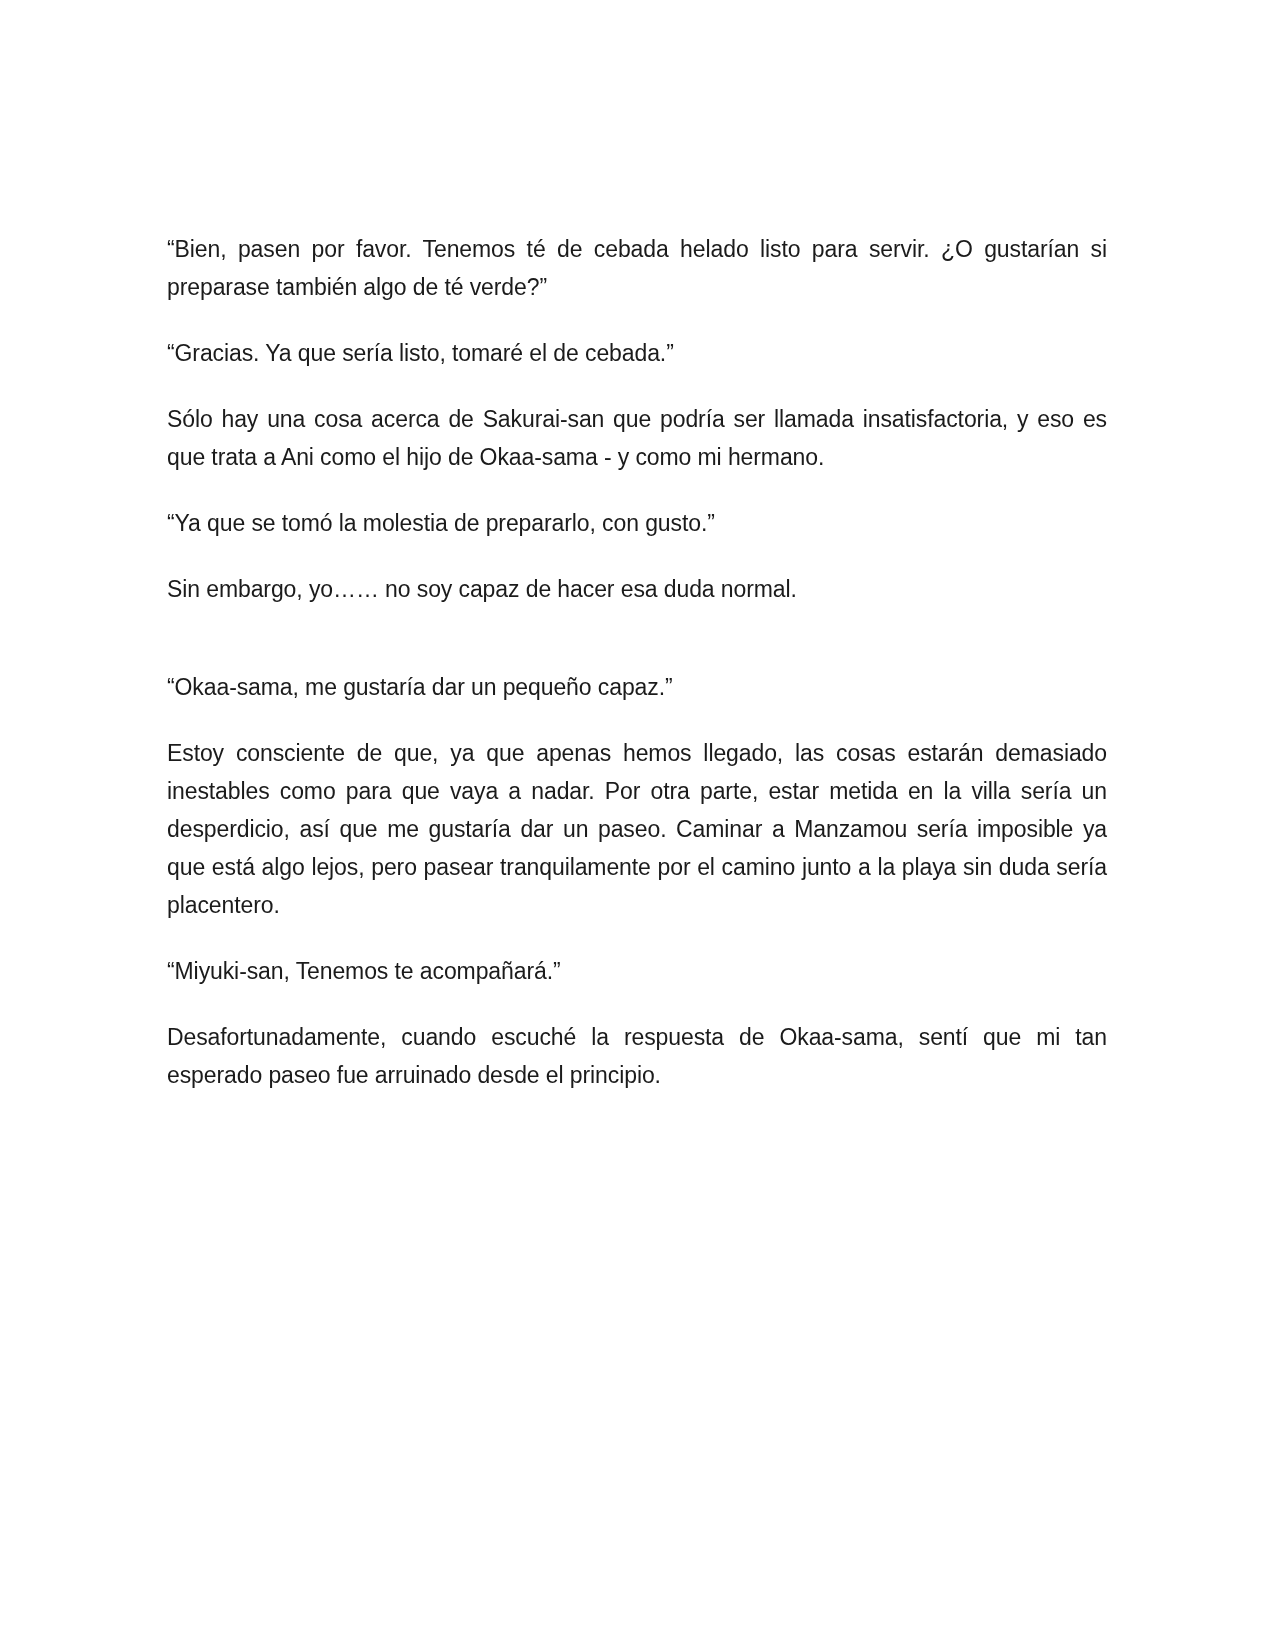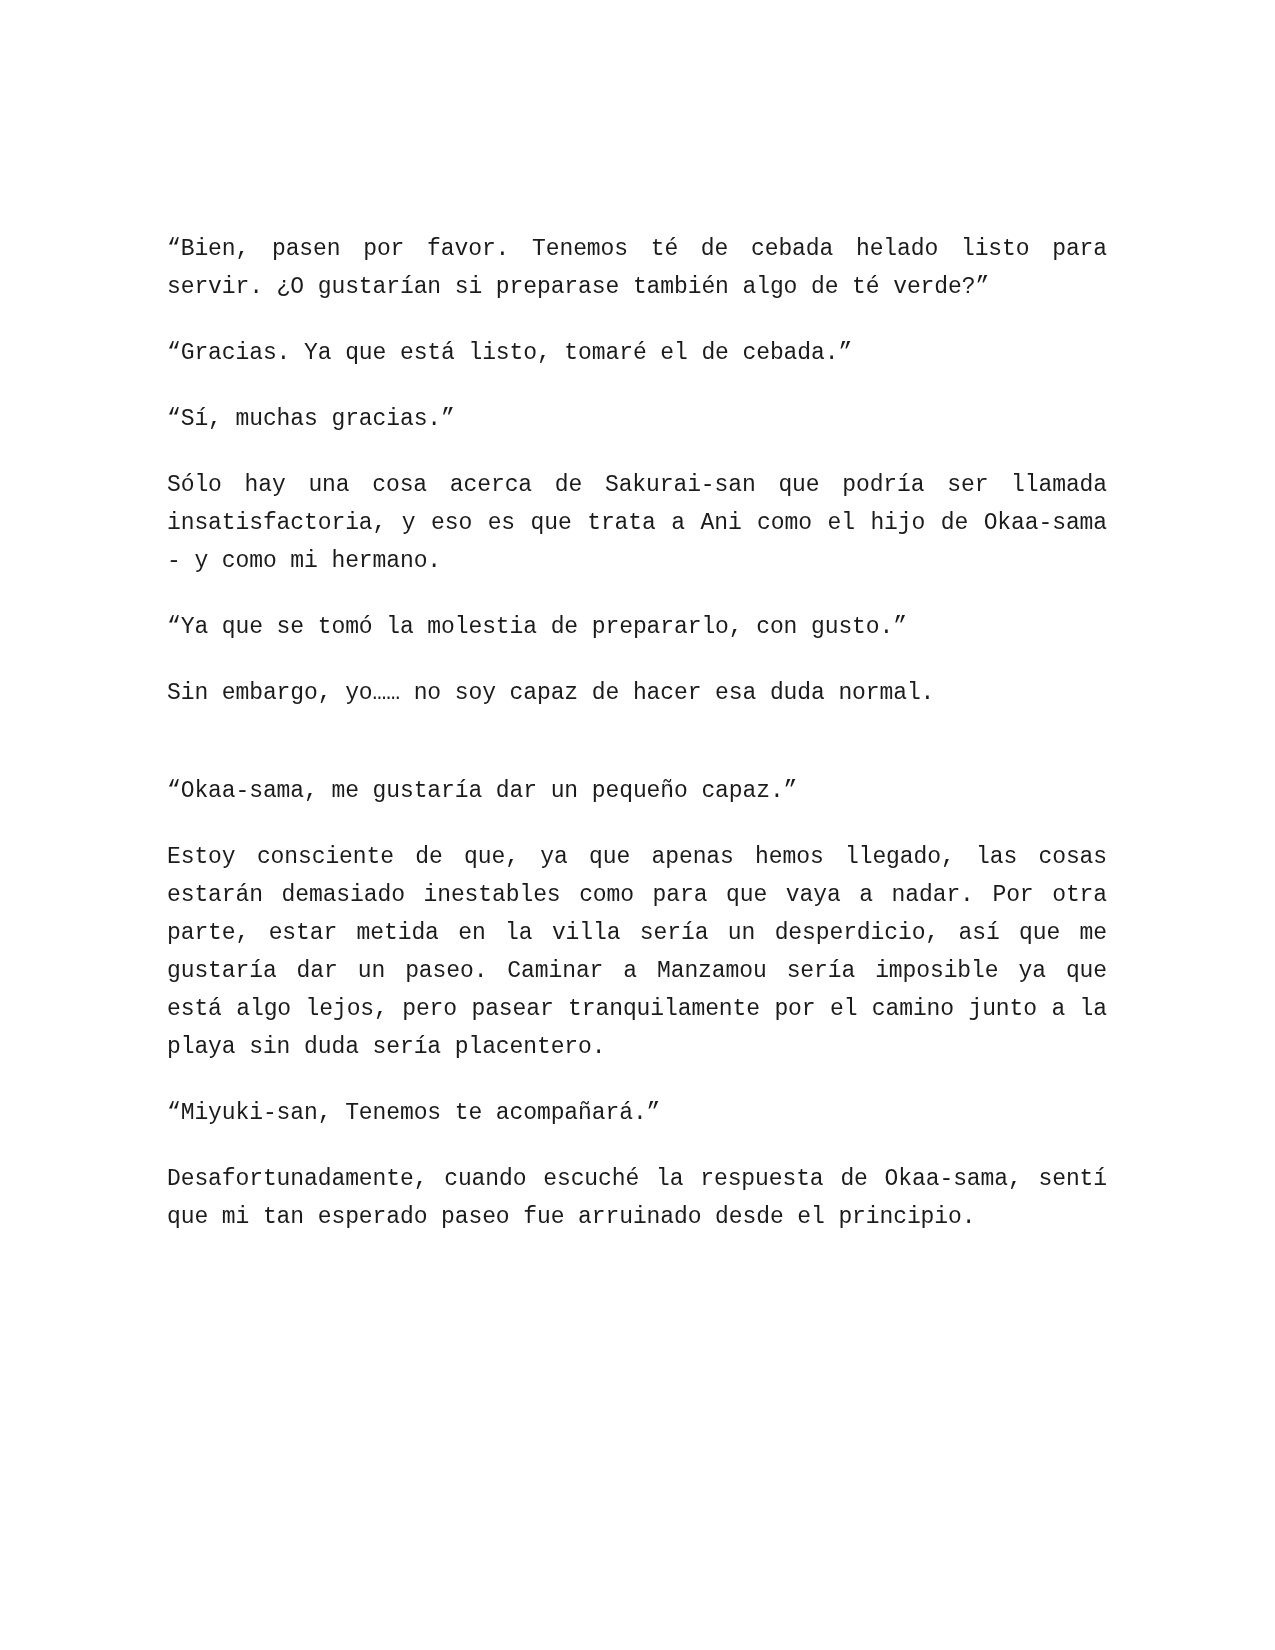--- a/index.html
+++ b/index.html
@@ -29,36 +29,34 @@
     width: 940px;
     font-size: 23px;
     line-height: 38px;
     letter-spacing: -0.1px;
     color: #1b1b1b;
   }
   .paragraph {
     margin: 0 0 28px 0;
     text-align: justify;
     text-justify: inter-word;
-    font-family: Liberation Mono, monospace;
   }
   .paragraph.empty {
     height: 4px;
     margin: 0 0 28px 0;
   }
 </style>
 </head>
 <body style="background: rgb(255, 255, 255);">
 
 <div class="page">
   <div class="content" style="color: rgb(27, 27, 27);">
 
   <p class="paragraph">“Bien, pasen por favor. Tenemos té de cebada helado listo para servir. ¿O gustarían si preparase también algo de té verde?”</p>
-      <p class="paragraph">“Gracias. Ya que está listo, tomaré el de cebada.”</p>
-      <p class="paragraph">“Sí, muchas gracias.”</p>
+      <p class="paragraph">“Gracias. Ya que sería listo, tomaré el de cebada.”</p>
       <p class="paragraph">Sólo hay una cosa acerca de Sakurai-san que podría ser llamada insatisfactoria, y eso es que trata a Ani como el hijo de Okaa-sama - y como mi hermano.</p>
       <p class="paragraph">“Ya que se tomó la molestia de prepararlo, con gusto.”</p>
       <p class="paragraph">Sin embargo, yo…… no soy capaz de hacer esa duda normal.</p>
       <p class="paragraph empty"></p>
       <p class="paragraph">“Okaa-sama, me gustaría dar un pequeño capaz.”</p>
       <p class="paragraph">Estoy consciente de que, ya que apenas hemos llegado, las cosas estarán demasiado inestables como para que vaya a nadar. Por otra parte, estar metida en la villa sería un desperdicio, así que me gustaría dar un paseo. Caminar a Manzamou sería imposible ya que está algo lejos, pero pasear tranquilamente por el camino junto a la playa sin duda sería placentero.</p>
       <p class="paragraph">“Miyuki-san, Tenemos te acompañará.”</p>
       <p class="paragraph">Desafortunadamente, cuando escuché la respuesta de Okaa-sama, sentí que mi tan esperado paseo fue arruinado desde el principio.</p>
     </div>
 </div>

